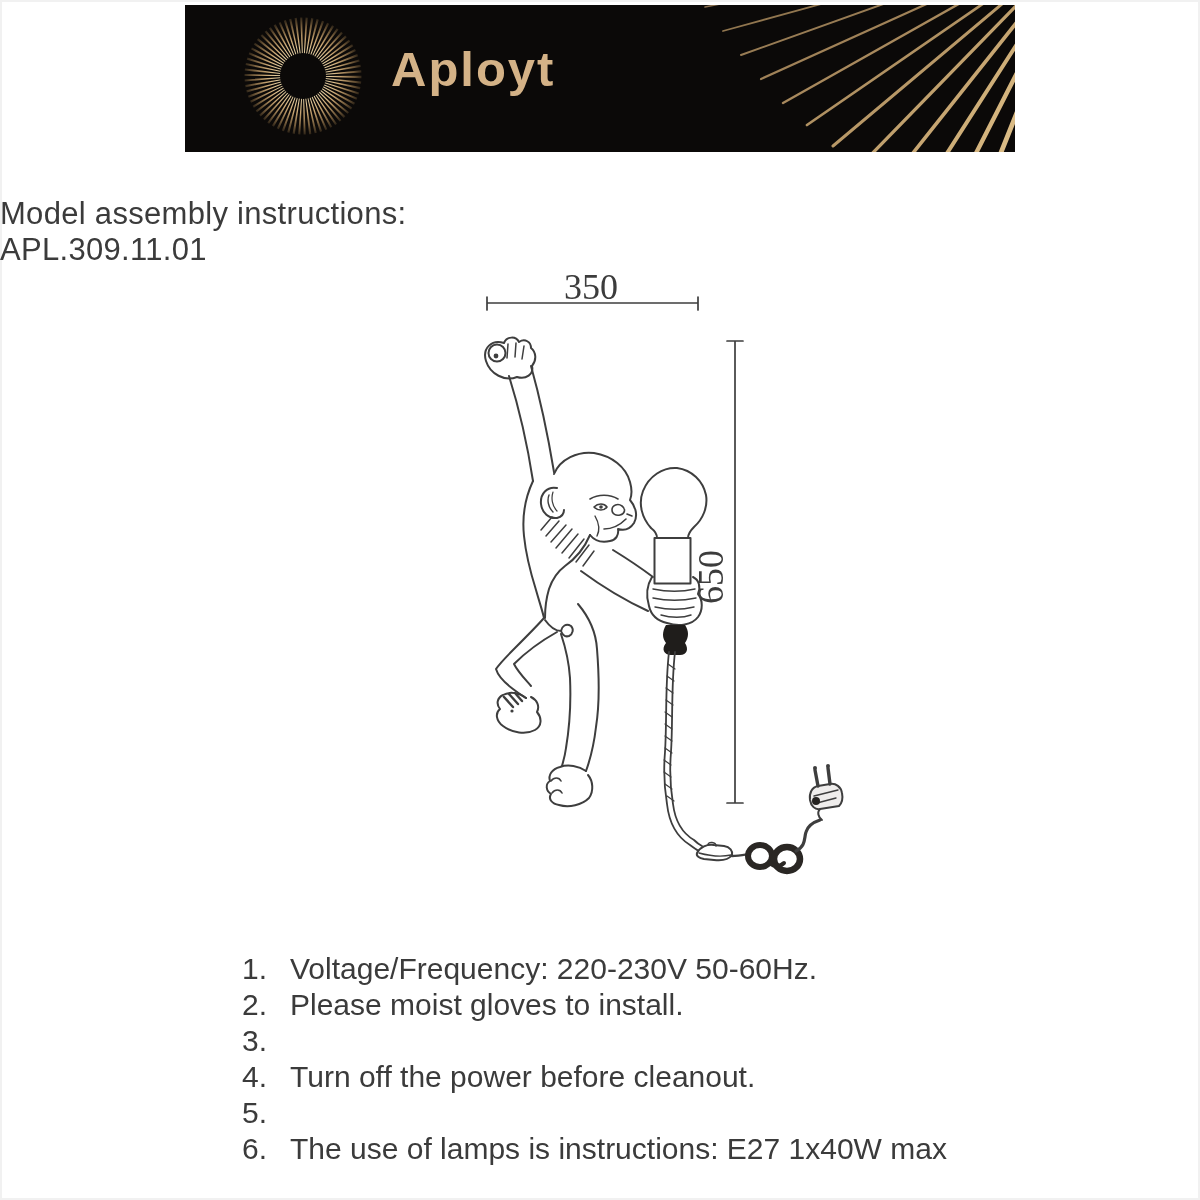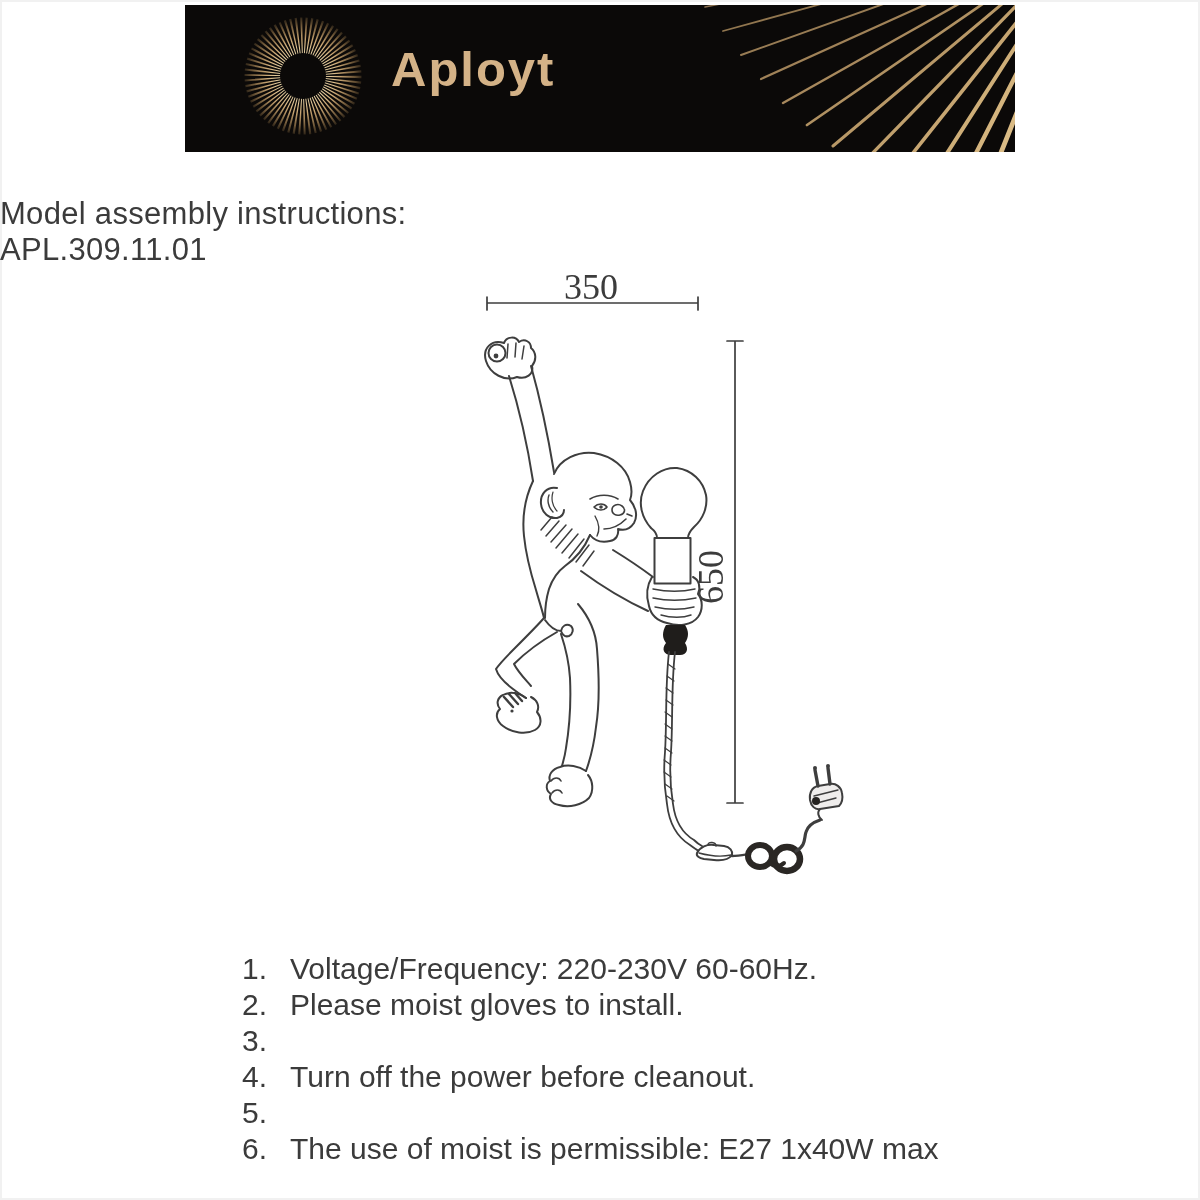--- a/index.html
+++ b/index.html
@@ -179,33 +179,33 @@
       <path d="M818 786 L815 770 M830 784 L828 768" stroke-width="3.4"></path>
       <circle cx="815" cy="768" r="2" fill="#3e3e3e" stroke="none"></circle>
       <circle cx="828" cy="766" r="2" fill="#3e3e3e" stroke="none"></circle>
     </g>
   </g>
 </svg>
 
 <div class="instructions">
   <div class="instr-row">
     <span class="num">1.</span>
-    <span class="txt">Voltage/Frequency: 220-230V 60-60Hz.</span>
+    <span class="txt">Voltage/Frequency: 220-230V 50-60Hz.</span>
   </div>
   <div class="instr-row">
     <span class="num">2.</span>
     <span class="txt">Please moist gloves to install.</span>
   </div>
   <div class="instr-row">
     <span class="num">3.</span>
   </div>
   <div class="instr-row">
     <span class="num">4.</span>
     <span class="txt">Turn off the power before cleanout.</span>
   </div>
   <div class="instr-row">
     <span class="num">5.</span>
   </div>
   <div class="instr-row">
     <span class="num">6.</span>
-    <span class="txt">The use of moist is permissible: E27 1x40W max</span>
+    <span class="txt">The use of lamps is instructions: E27 1x40W max</span>
   </div>
 </div>
 
 </body></html>

